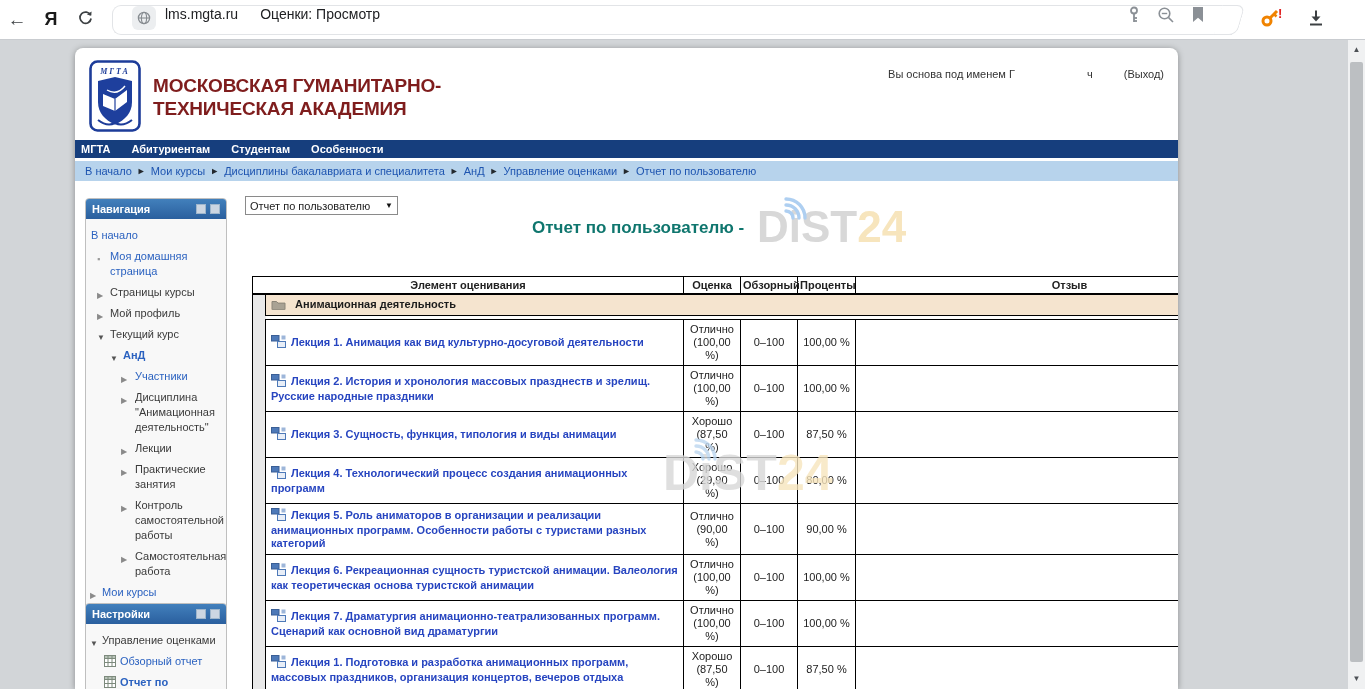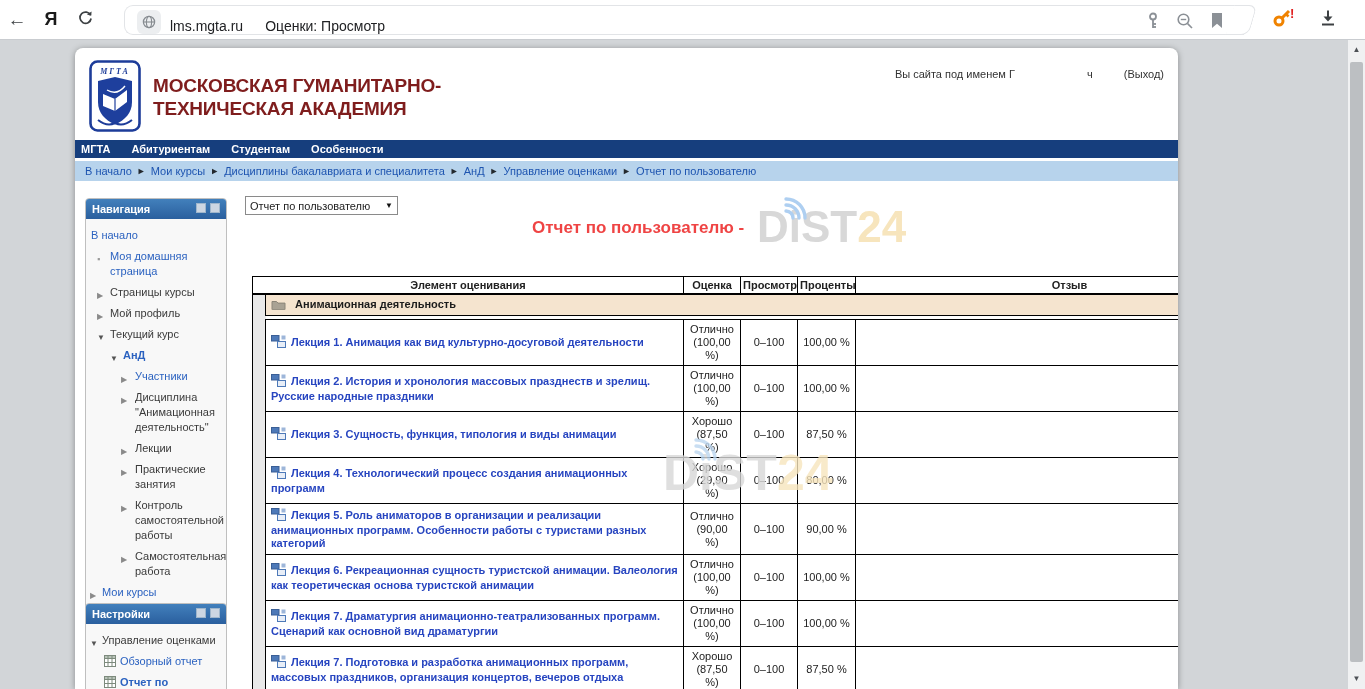--- a/index.html
+++ b/index.html
@@ -4,23 +4,23 @@
 <style>
   * { margin:0; padding:0; box-sizing:border-box; }
   html,body { width:1365px; height:689px; overflow:hidden; }
   body { font-family:"Liberation Sans", sans-serif; background:#d2d5d8; position:relative; }
 
   
   .chrome { position:absolute; left:0; top:0; width:1365px; height:40px; background:#fff;
             border-bottom:1px solid #c9ccd0; display:flex; align-items:center; z-index:50; }
   .chrome .nav-ic { width:34px; text-align:center; font-size:19px; color:#3c4043; cursor:pointer; }
   .chrome .ya { font-weight:bold; font-size:18px; color:#1b1b1b; width:34px; text-align:center; }
-  .tab-pill { position:relative; margin-left:22px; height:30px; width:1120px; background:#fff;
+  .tab-pill { position:relative; margin-left:10px; height:30px; width:1120px; background:#fff;
               border:1px solid #e2e4e7; border-right:none; border-radius:9px 0 0 9px;
-              display:flex; align-items:flex-end; padding:0 12px; }
+              display:flex; align-items:flex-start; padding:0 19px; }
   .tab-pill::after { content:""; position:absolute; right:-9px; top:-1px; bottom:-1px; width:22px;
               background:#fff; border:1px solid #e2e4e7; border-left:none; border-radius:0 8px 8px 0;
               transform:skewX(-16deg); }
   .globe-chip { width:24px; height:24px; background:#eceef0; border-radius:6px; display:flex;
               align-items:center; justify-content:center; margin-right:9px; }
   .url-text { font-size:14px; color:#202124; margin-right:22px; }
   .tab-title { font-size:14px; color:#202124; flex:1; }
   .pill-icons { display:flex; align-items:center; gap:16px; margin-right:8px; position:relative; z-index:2; }
   .chrome-right { display:flex; align-items:center; gap:22px; margin-left:28px; }
 
@@ -50,21 +50,21 @@
             display:flex; align-items:center; padding-left:10px; font-size:11px; white-space:nowrap; }
   .breadcrumb a { color:#1d54b0; text-decoration:none; }
   .bc-sep { color:#24292e; font-size:9px; padding:0 5px; }
 
   
   .block { position:absolute; left:10px; width:142px; border:1px solid #bfbfbf; border-radius:4px;
            background:#f8f8f8; overflow:hidden; }
   .block-nav { top:150px; }
   .block-set { top:555px; height:200px; }
   .block-hd { background:linear-gradient(180deg,#4280bc,#2a5f9e); color:#fff; font-weight:bold;
-              font-size:11px; padding:4px 6px; display:flex; align-items:flex-start; }
+              font-size:11px; padding:4px 6px; display:flex; align-items:center; }
   .block-hd .hd-icons { margin-left:auto; display:flex; gap:4px; }
   .hd-ic { width:10px; height:10px; background:#ccd6e2; border:1px solid #9fb6cc; display:inline-block; }
   .hd-ic.dock { background:linear-gradient(90deg,#ccd6e2 45%, #9fb6cc 45%, #9fb6cc 55%, #ccd6e2 55%); }
   .block-bd { padding:6px 3px 6px 0; }
   .nv-item { position:relative; font-size:11px; line-height:15px; color:#3a3a3a; padding:3px 3px 3px 24px; cursor:pointer; }
   .nv-item .mk { position:absolute; font-size:8px; color:#8a8a8a; }
   .nv-item .mk.dark { color:#555; }
   .nv-item .mk.sq { font-size:9px; color:#9a9a9a; }
   .nv-item.l0 { padding-left:5px; }
   .nv-item.l0m { padding-left:16px; } .nv-item.l0m .mk { left:4px; top:6px; }
@@ -73,21 +73,21 @@
   .nv-item.l3 { padding-left:49px; }  .nv-item.l3 .mk { left:35px; top:6px; }
   .nv-item.blue { color:#2b62c0; }
   .nv-item.bold { font-weight:bold; }
   .nv-item .tbl-ic { position:absolute; left:18px; top:4px; }
   .nv-item.iconitem { padding-left:34px; }
 
   
   .report-select { position:absolute; left:170px; top:148px; width:153px; height:19px; border:1px solid #8a8a8a;
             background:#fff; font-size:11px; color:#222; display:flex; align-items:center; padding:0 4px; cursor:pointer; }
   .report-select .sel-arrow { margin-left:auto; font-size:8px; color:#111; }
-  .page-heading { position:absolute; left:457px; top:170px; font-size:17px; font-weight:bold; color:#ef4444; }
+  .page-heading { position:absolute; left:457px; top:170px; font-size:17px; font-weight:bold; color:#0f766e; }
 
   
   .wm { position:absolute; font-weight:bold; line-height:1; pointer-events:none; white-space:nowrap; }
   .wm .wm-grey { color:#d8d8d8; } .wm .wm-gold { color:#f7e5bd; }
   .wm svg { position:absolute; }
   .wm1 { left:682px; top:157px; font-size:44px; z-index:3; }
   .wm1 svg { left:25px; top:-15px; }
   .wm2 { left:588px; top:400px; font-size:50px; z-index:6; opacity:.8; }
   .wm2 svg { left:29px; top:-17px; }
 
@@ -189,21 +189,21 @@
       <path d="M26 39 v12" stroke="#1e3f9d" stroke-width="1.2"></path>
       <path d="M18 30 q10 6 18 -4" stroke="#fff" stroke-width="1.4" fill="none"></path>
       <path d="M9 60 q9 7 17 3 q8 4 17 -3" stroke="#1d3c99" stroke-width="2" fill="none"></path>
     </svg>
   </div>
   <div class="uni-title">
     <div>МОСКОВСКАЯ ГУМАНИТАРНО-</div>
     <div>ТЕХНИЧЕСКАЯ АКАДЕМИЯ</div>
   </div>
   <div class="login-info">
-    <span>Вы сайта под именем Г</span><span class="namegap"></span><span>ч</span>
+    <span>Вы основа под именем Г</span><span class="namegap"></span><span>ч</span>
     <a class="logout-link" href="#">(Выход)</a>
   </div>
 
   <div class="topnav">
     <a href="#">МГТА</a>
     <a href="#">Абитуриентам</a>
     <a href="#">Студентам</a>
     <a href="#">Особенности</a>
   </div>
 
@@ -304,21 +304,21 @@
           <col class="c-el">
           <col class="c-gr">
           <col class="c-rn">
           <col class="c-pc">
           <col class="c-fb">
         </colgroup>
       <tbody>
           <tr>
         <th colspan="2">Элемент оценивания</th>
         <th>Оценка</th>
-        <th>Просмотр</th>
+        <th>Обзорный</th>
         <th>Проценты</th>
         <th>Отзыв</th>
       </tr>
       <tr>
         <td class="indent"></td>
         <td class="catcell" colspan="5">
           <span class="folder">
             <svg width="15" height="11" viewBox="0 0 15 11">
                   <path d="M1 2.5 h4.5 l1.5 1.6 h7 v6 a0.8 0.8 0 0 1 -0.8 0.8 h-11.4 a0.8 0.8 0 0 1 -0.8 -0.8 z" fill="#a9a294" stroke="#8b8578"></path>
                 </svg>
@@ -435,21 +435,21 @@
         <td class="c">0–100</td>
         <td class="c">100,00 %</td>
         <td></td>
       </tr>
       <tr>
         <td class="indent"></td>
         <td class="el"><span class="ic"><svg width="15" height="13" viewBox="0 0 15 13">
                   <rect x="0.5" y="0.5" width="7.5" height="5.5" fill="#4d79b8" stroke="#3a5f96"></rect>
                   <rect x="6.5" y="6.5" width="8" height="6" fill="#e8eef7" stroke="#4d79b8"></rect>
                   <rect x="10.5" y="0.5" width="4" height="4" fill="#9db6d9"></rect>
-                </svg></span><a class="row-link" href="#">Лекция 7. Подготовка и разработка анимационных программ, массовых праздников, организация концертов, вечеров отдыха</a></td>
+                </svg></span><a class="row-link" href="#">Лекция 1. Подготовка и разработка анимационных программ, массовых праздников, организация концертов, вечеров отдыха</a></td>
         <td class="c grade">
               <span>Хорошо</span>
               <span>(87,50 %)</span>
             </td>
         <td class="c">0–100</td>
         <td class="c">87,50 %</td>
         <td></td>
       </tr>
 
     </tbody>

